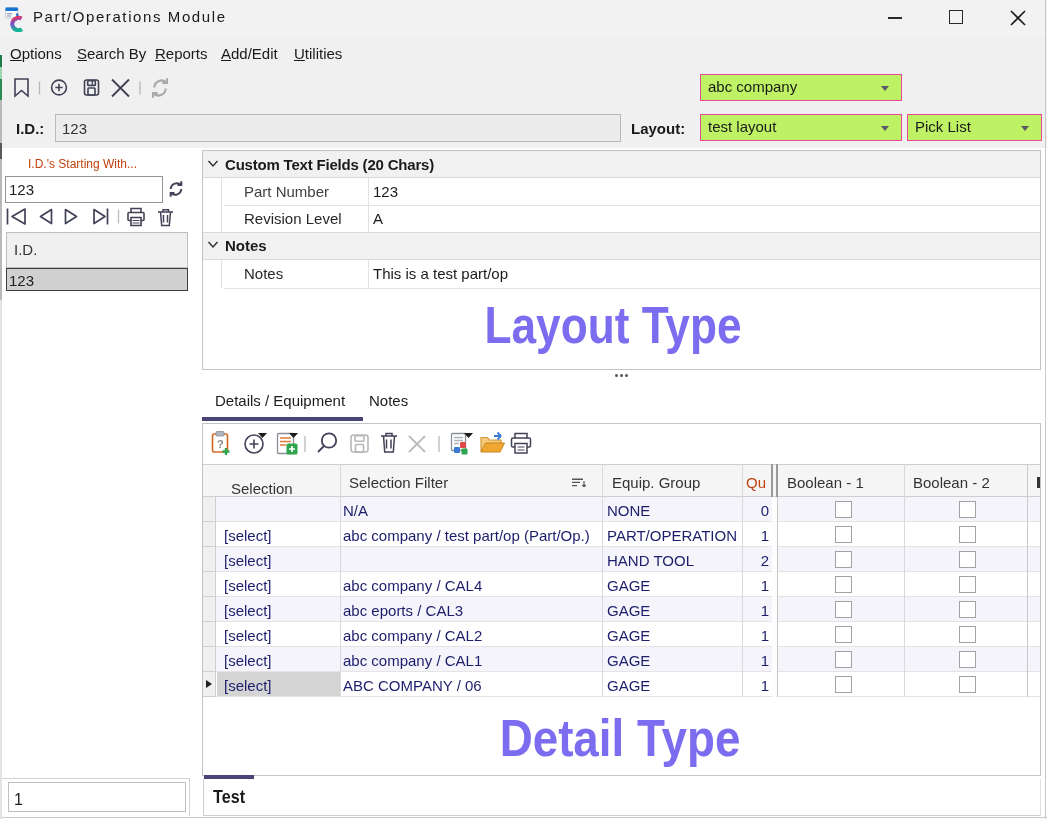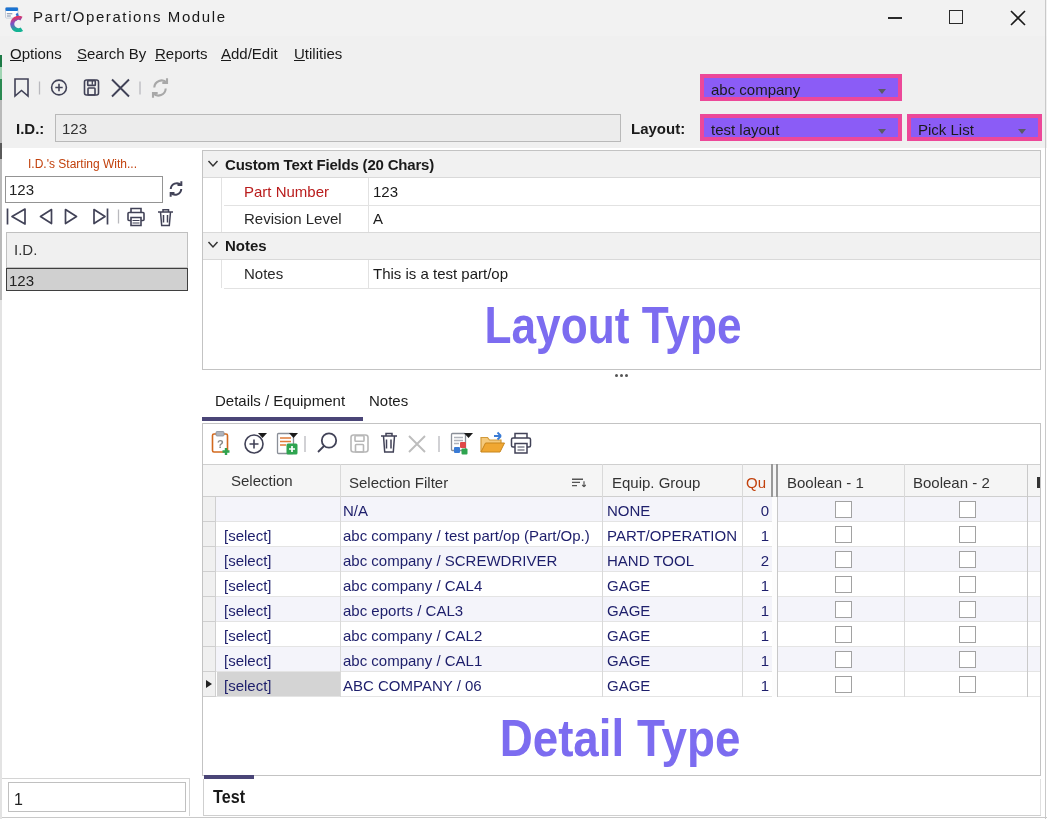--- a/index.html
+++ b/index.html
@@ -1,21 +1,21 @@
 <!DOCTYPE html>
 <html><head>
 <meta charset="utf-8">
 <style>
   html,body{margin:0;padding:0}
   body{width:1047px;height:819px;position:relative;font-family:"Liberation Sans",sans-serif;background:#ffffff;overflow:hidden}
   .abs{position:absolute}
   .t{position:absolute;white-space:pre;color:#1a1a1a}
   .b{font-weight:bold}
   .link{color:#1d1e6b;}
-  .combo{position:absolute;background:#8b5cf6;border:4px solid #ec4899;box-sizing:border-box}
+  .combo{position:absolute;background:#bef264;border:1px solid #ec4899;box-sizing:border-box}
   .combo span{position:absolute;left:7px;top:3px;font-size:15px;color:#1a1a1a}
   .car{position:absolute;width:0;height:0;border-left:4px solid transparent;border-right:4px solid transparent;border-top:5px solid #5a5a66}
   .cb{position:absolute;width:15px;height:15px;border:1px solid #a2a2a2;background:#fff}
   .hline{position:absolute;height:1px;background:#e2e2e2}
   .vline{position:absolute;width:1px;background:#e2e2e2}
   .wm{position:absolute;font-weight:bold;color:#7c6cf0;text-align:center;white-space:pre;
       text-shadow:0 0 2px #fff,0 0 4px #ffffff,0 0 6px #ffffffcc, 0 0 9px #ffffffaa, 2px 2px 3px #ffffffee, -2px -2px 3px #ffffffee}
 </style>
 </head>
 <body>
@@ -138,21 +138,21 @@
 
 <div class="abs" style="left:194px;top:148px;width:853px;height:671px;background:#ffffff"></div>
 
 <div class="abs" style="left:202px;top:150px;width:839px;height:220px;background:#fff;border:1px solid #c3c3c3;box-sizing:border-box"></div>
 <div class="abs" style="left:203px;top:151px;width:837px;height:27px;background:#f1f1f1;border-bottom:1px solid #d9d9d9;box-sizing:border-box"></div>
 <svg class="abs" style="left:207px;top:159px" width="12" height="10" viewBox="0 0 12 10">
     <path d="M1.5 2 L6 7 L10.5 2" stroke="#333" stroke-width="1.5" fill="none"></path>
   </svg>
 <div class="t b" style="left:225px;top:156px;font-size:15px;letter-spacing:-0.2px">Custom Text Fields (20 Chars)</div>
 <div class="hline" style="left:224px;top:205px;width:816px"></div>
-<div class="t" style="left:244px;top:183px;font-size:15px;color:#b91c1c">Part Number</div>
+<div class="t" style="left:244px;top:183px;font-size:15px;color:#404040">Part Number</div>
 <div class="t" style="left:373px;top:183px;font-size:15px">123</div>
 <div class="t" style="left:244px;top:210px;font-size:15px;color:#282828">Revision Level</div>
 <div class="t" style="left:373px;top:210px;font-size:15px">A</div>
 <div class="vline" style="left:368px;top:178px;height:54px"></div>
 <div class="vline" style="left:221px;top:178px;height:54px"></div>
 <div class="abs" style="left:203px;top:232px;width:837px;height:28px;background:#f1f1f1;border-top:1px solid #d9d9d9;border-bottom:1px solid #d9d9d9;box-sizing:border-box"></div>
 <svg class="abs" style="left:207px;top:240px" width="12" height="10" viewBox="0 0 12 10">
     <path d="M1.5 2 L6 7 L10.5 2" stroke="#333" stroke-width="1.5" fill="none"></path>
   </svg>
 <div class="t b" style="left:225px;top:237px;font-size:15px">Notes</div>
@@ -266,21 +266,21 @@
 <div class="vline" style="left:137px;top:0;height:233px;background:#d9d9d9"></div>
 <div class="vline" style="left:399px;top:0;height:233px;background:#d9d9d9"></div>
 <div class="vline" style="left:539px;top:0;height:233px;background:#d9d9d9"></div>
 <div class="vline" style="left:701px;top:0;height:233px;background:#d9d9d9"></div>
 <div class="vline" style="left:824px;top:0;height:233px;background:#c9c9c9"></div>
 <div class="abs" style="left:568px;top:0;width:1.5px;height:33px;background:#999"></div>
     <div class="abs" style="left:573px;top:0;width:1.5px;height:33px;background:#999"></div>
     <div class="abs" style="left:569px;top:33px;width:4.5px;height:200px;background:#fdfdfd"></div>
     <div class="abs" style="left:573.5px;top:33px;width:1px;height:200px;background:#c8c8c8"></div>
 
-<div class="t" style="left:28px;top:8px;font-size:15px;color:#333">Selection</div>
+<div class="t" style="left:28px;top:16px;font-size:15px;color:#333">Selection</div>
 <div class="t" style="left:146px;top:10px;font-size:15px;color:#333">Selection Filter</div>
 <svg class="abs" style="left:369px;top:14px" width="14" height="10" viewBox="0 0 14 10">
       <path d="M0 1.2 H11 M0 4.4 H8 M0 7.6 H5" stroke="#555" stroke-width="1.4"></path>
       <path d="M12 3.2 L12 8.8 M12 8.8 L10.2 6.8 M12 8.8 L13.8 6.8" stroke="#555" stroke-width="1.2" fill="none"></path>
     </svg>
 <div class="t" style="left:409px;top:10px;font-size:15px;color:#333">Equip. Group</div>
 <div class="t" style="left:543px;top:10px;font-size:15px;color:#c2410c">Qu</div>
 <div class="t" style="left:584px;top:10px;font-size:15px;color:#333">Boolean - 1</div>
 <div class="t" style="left:710px;top:10px;font-size:15px;color:#333">Boolean - 2</div>
 <div class="abs" style="left:834px;top:13px;width:2.5px;height:11px;background:#333"></div>
@@ -289,21 +289,20 @@
 <div class="t link" style="left:551px;top:38px;font-size:15px;width:15px;text-align:right">0</div>
 <div class="cb" style="left:632px;top:37px"></div>
 <div class="cb" style="left:756px;top:37px"></div>
 <div class="t link" style="left:21px;top:63px;font-size:15px">[select]</div>
 <div class="t link" style="left:140px;top:63px;font-size:15px">abc company / test part/op (Part/Op.)</div>
 <div class="t link" style="left:404px;top:63px;font-size:15px">PART/OPERATION</div>
 <div class="t link" style="left:551px;top:63px;font-size:15px;width:15px;text-align:right">1</div>
 <div class="cb" style="left:632px;top:62px"></div>
 <div class="cb" style="left:756px;top:62px"></div>
 <div class="t link" style="left:21px;top:88px;font-size:15px">[select]</div>
-<div class="t link" style="left:140px;top:88px;font-size:15px">abc company / SCREWDRIVER</div>
 <div class="t link" style="left:404px;top:88px;font-size:15px">HAND TOOL</div>
 <div class="t link" style="left:551px;top:88px;font-size:15px;width:15px;text-align:right">2</div>
 <div class="cb" style="left:632px;top:87px"></div>
 <div class="cb" style="left:756px;top:87px"></div>
 <div class="t link" style="left:21px;top:113px;font-size:15px">[select]</div>
 <div class="t link" style="left:140px;top:113px;font-size:15px">abc company / CAL4</div>
 <div class="t link" style="left:404px;top:113px;font-size:15px">GAGE</div>
 <div class="t link" style="left:551px;top:113px;font-size:15px;width:15px;text-align:right">1</div>
 <div class="cb" style="left:632px;top:112px"></div>
 <div class="cb" style="left:756px;top:112px"></div>

